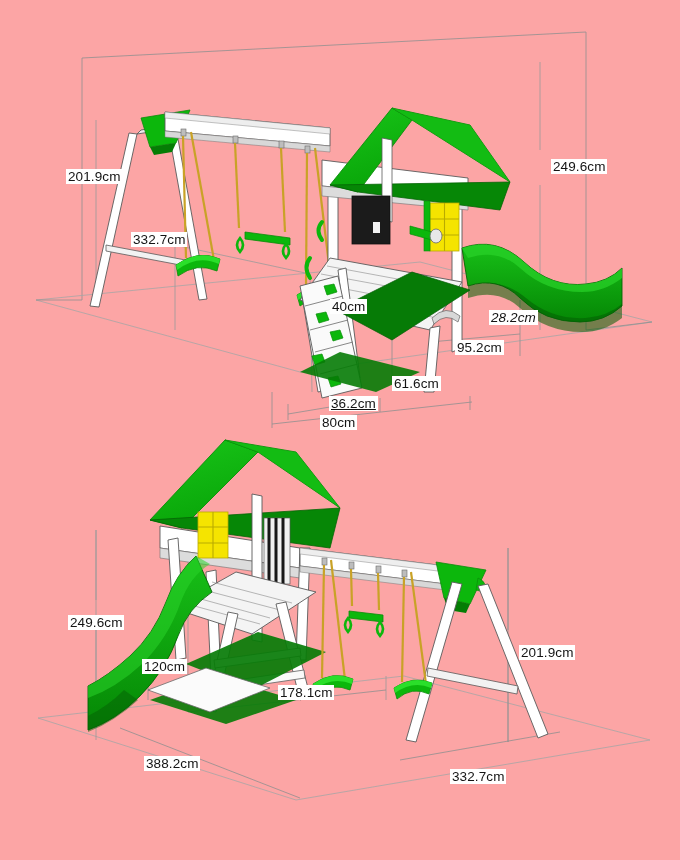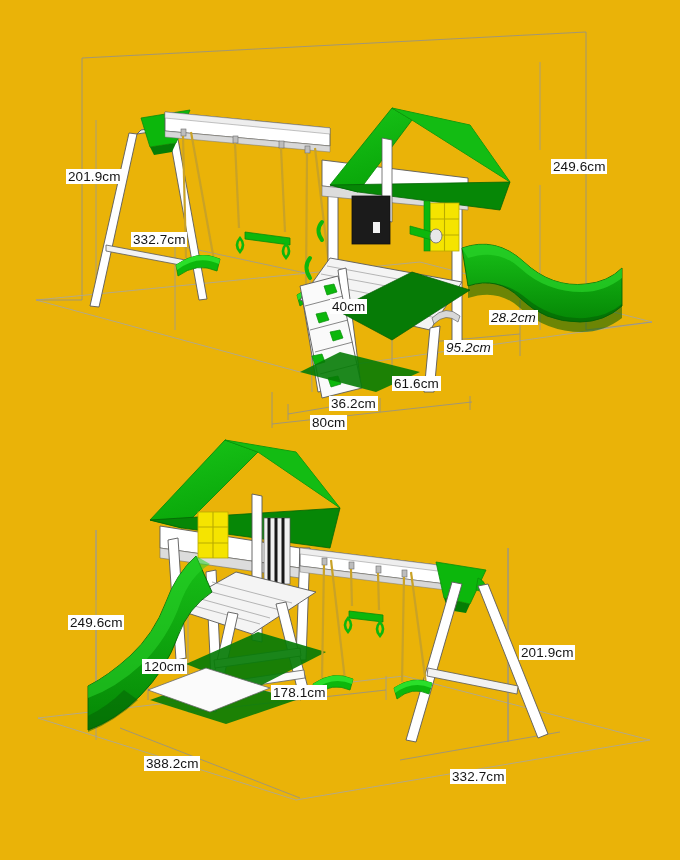--- a/index.html
+++ b/index.html
@@ -1,21 +1,21 @@
 <!DOCTYPE html>
 <html><head>
 <meta charset="utf-8">
 <style>
   html,body{margin:0;padding:0;background:#ffffff;}
   body{
     width:680px;height:860px;overflow:hidden;
     font-family:"Liberation Sans","DejaVu Sans",sans-serif;
     color:#1a1a1a;
   }
-  #sheet{position:relative;width:680px;height:860px;background:#eab308;}
+  #sheet{position:relative;width:680px;height:860px;background:#fca5a5;}
   svg.drawing{position:absolute;left:0;top:0;width:680px;height:860px;}
   .dimlabel{
     position:absolute;
     font-family:"Liberation Sans","DejaVu Sans",sans-serif;
     font-size:13.5px;
     color:#141414;
     white-space:nowrap;
     background:#ffffff;
     padding:0 2px;
     letter-spacing:.1px;
@@ -319,25 +319,25 @@
         <path d="M394,688 q19,-13 38,-5 l-1,5 q-18,-8 -36,5 z" fill="#2adf2a"></path>
       </g>
     </g>
   </svg>
 
   <div class="dimlabel" style="left:66px;top:169px;">201.9cm</div>
   <div class="dimlabel" style="left:131px;top:232px;">332.7cm</div>
   <div class="dimlabel" style="left:551px;top:159px;">249.6cm</div>
   <div class="dimlabel" style="left:330px;top:299px;text-align:center;">40cm</div>
   <div class="dimlabel" style="left:489px;top:310px;font-style:italic;">28.2cm</div>
-  <div class="dimlabel" style="left:444px;top:340px;font-style:italic;">95.2cm</div>
+  <div class="dimlabel" style="left:455px;top:340px;">95.2cm</div>
   <div class="dimlabel" style="left:392px;top:376px;">61.6cm</div>
-  <div class="dimlabel" style="left:329px;top:396px;">36.2cm</div>
-  <div class="dimlabel" style="left:310px;top:415px;">80cm</div>
+  <div class="dimlabel" style="left:329px;top:396px;text-decoration:underline;">36.2cm</div>
+  <div class="dimlabel" style="left:320px;top:415px;">80cm</div>
 
   <div class="dimlabel" style="left:68px;top:615px;">249.6cm</div>
   <div class="dimlabel" style="left:142px;top:659px;">120cm</div>
-  <div class="dimlabel" style="left:271px;top:685px;text-align:center;">178.1cm</div>
+  <div class="dimlabel" style="left:278px;top:685px;text-align:center;">178.1cm</div>
   <div class="dimlabel" style="left:519px;top:645px;">201.9cm</div>
   <div class="dimlabel" style="left:144px;top:756px;">388.2cm</div>
   <div class="dimlabel" style="left:450px;top:769px;">332.7cm</div>
 
 </div>
 
 </body></html>

